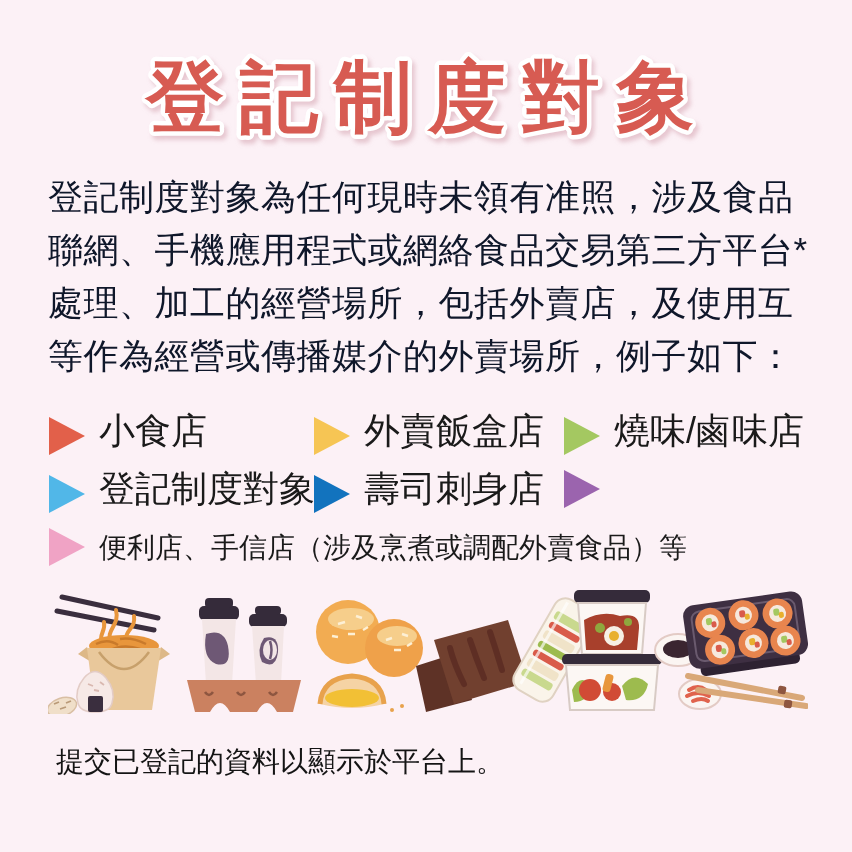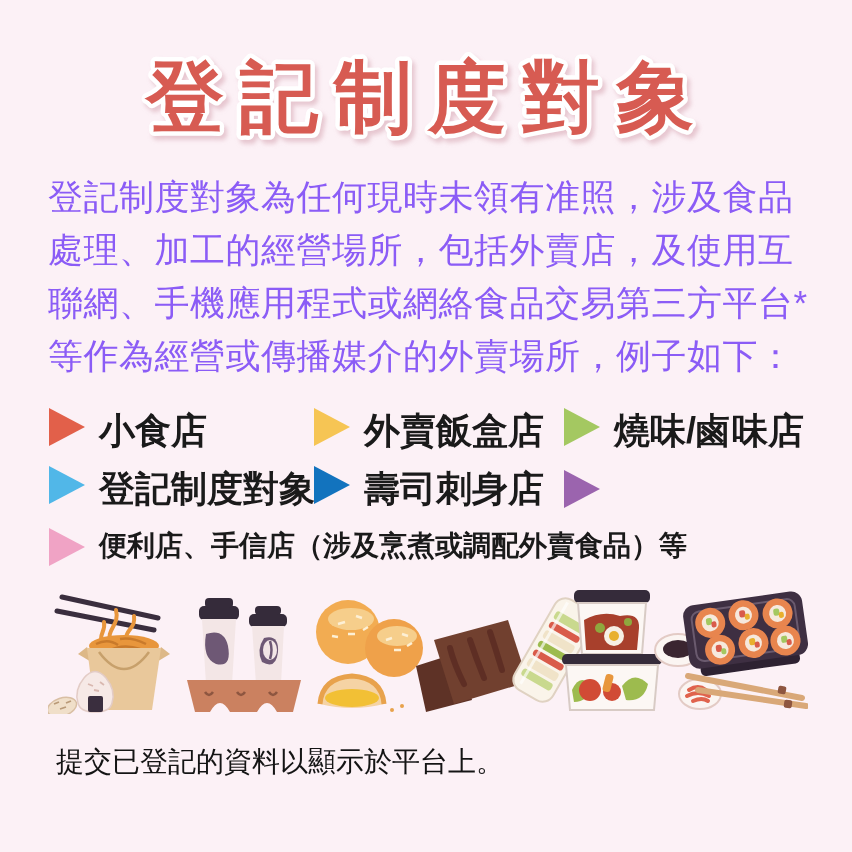--- a/index.html
+++ b/index.html
@@ -11,36 +11,36 @@
     overflow:hidden;
   }
   .content{padding:0 48px;}
   .title-wrap{margin-top:38px;text-align:right;}
   .title-wrap svg{filter:drop-shadow(3px 4px 2px rgba(214,164,176,.55));}
   .intro{
     margin-top:16px;
     font-size:35px;
     line-height:53px;
     letter-spacing:.5px;
-    color:#8b5cf6;
+    color:#0f172a;
   }
   .intro .line{white-space:nowrap;}
   .list{margin-top:20px;}
   .list-row{
     display:grid;
     grid-template-columns:265px 250px 1fr;
     height:58px;
     align-items:center;
   }
   .list-row.single{grid-template-columns:1fr;}
   .list-item{
     display:flex;
-    align-items:flex-start;
+    align-items:flex-end;
     gap:13px;
-    font-weight:bold;
+    font-weight:normal;
     font-size:36px;
     white-space:nowrap;
   }
   .list-row.single .list-item{font-size:28px;}
   .tri{flex:0 0 auto;display:block;}
   .illus{margin-top:12px;}
   .footnote{
     margin-top:18px;
     padding:0 32px;
     font-size:28px;
@@ -55,22 +55,22 @@
 <div class="content">
 
   <div class="title-wrap">
     <svg width="760" height="112" viewBox="0 0 760 112">
       <text x="380" y="86" text-anchor="middle" font-family="Liberation Sans, DejaVu Sans, sans-serif" font-size="78" font-weight="bold" letter-spacing="16" fill="#D75B52" stroke="#FFFFFF" stroke-width="9" stroke-linejoin="round" paint-order="stroke">登記制度對象</text>
     </svg>
   </div>
 
   <div class="intro">
     <div class="line">登記制度對象為任何現時未領有准照，涉及食品</div>
+    <div class="line">聯網、手機應用程式或網絡食品交易第三方平台*</div>
     <div class="line">處理、加工的經營場所，包括外賣店，及使用互</div>
-    <div class="line">聯網、手機應用程式或網絡食品交易第三方平台*</div>
     <div class="line">等作為經營或傳播媒介的外賣場所，例子如下：</div>
   </div>
 
   <div class="list">
     <div class="list-row">
       <div class="list-item">
         <svg class="tri" width="38" height="40" viewBox="0 0 38 40">
           <polygon points="1,1 37,20 1,39" fill="#E2604A"></polygon>
         </svg>
         <span>小食店</span>

